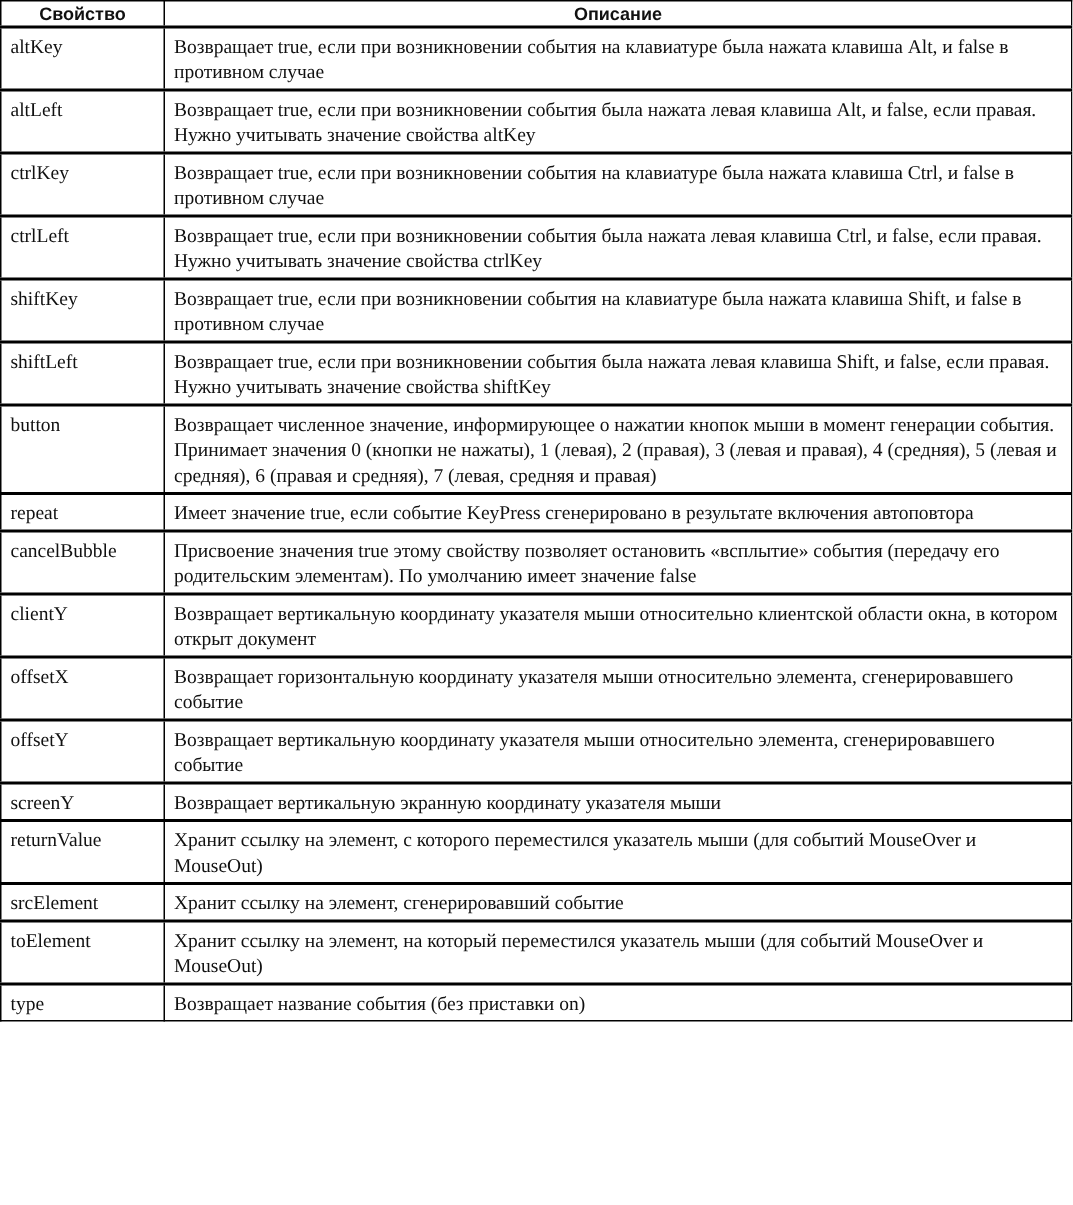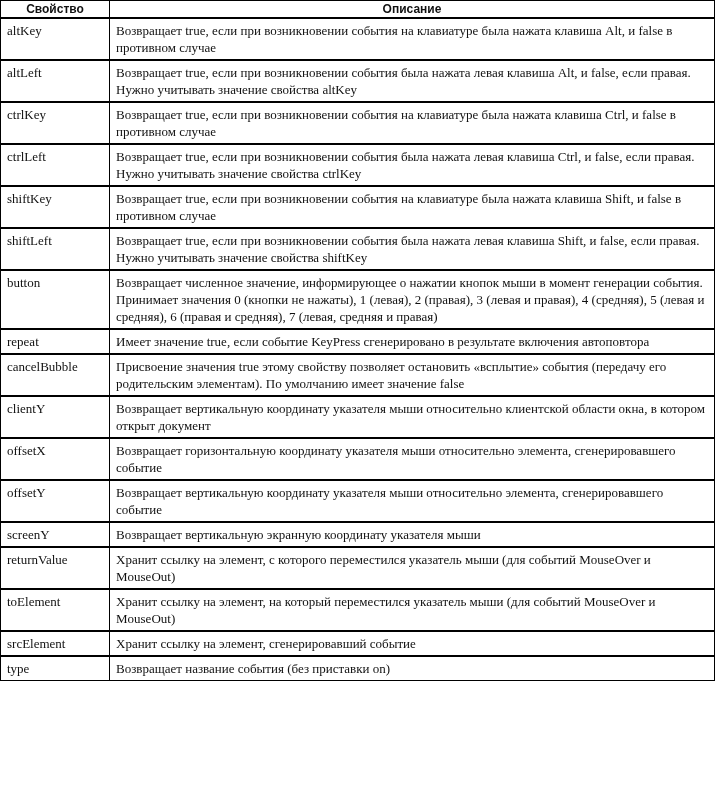--- a/index.html
+++ b/index.html
@@ -117,26 +117,26 @@
     </tr>
     <tr class="thin">
       <td class="prop-name">screenY</td>
       <td>Возвращает вертикальную экранную координату указателя мыши</td>
     </tr>
     <tr class="thin">
       <td class="prop-name">returnValue</td>
       <td>Хранит ссылку на элемент, с которого переместился указатель мыши (для событий MouseOver и MouseOut)</td>
     </tr>
     <tr class="thin">
+      <td class="prop-name">srcElement</td>
+      <td>Хранит ссылку на элемент, сгенерировавший событие</td>
+    </tr>
+    <tr class="thin">
       <td class="prop-name">toElement</td>
       <td>Хранит ссылку на элемент, на который переместился указатель мыши (для событий MouseOver и MouseOut)</td>
-    </tr>
-    <tr class="thin">
-      <td class="prop-name">srcElement</td>
-      <td>Хранит ссылку на элемент, сгенерировавший событие</td>
     </tr>
     <tr class="thin">
       <td class="prop-name">type</td>
       <td>Возвращает название события (без приставки on)</td>
     </tr>
 
   </tbody>
 </table>
 
 </body></html>

